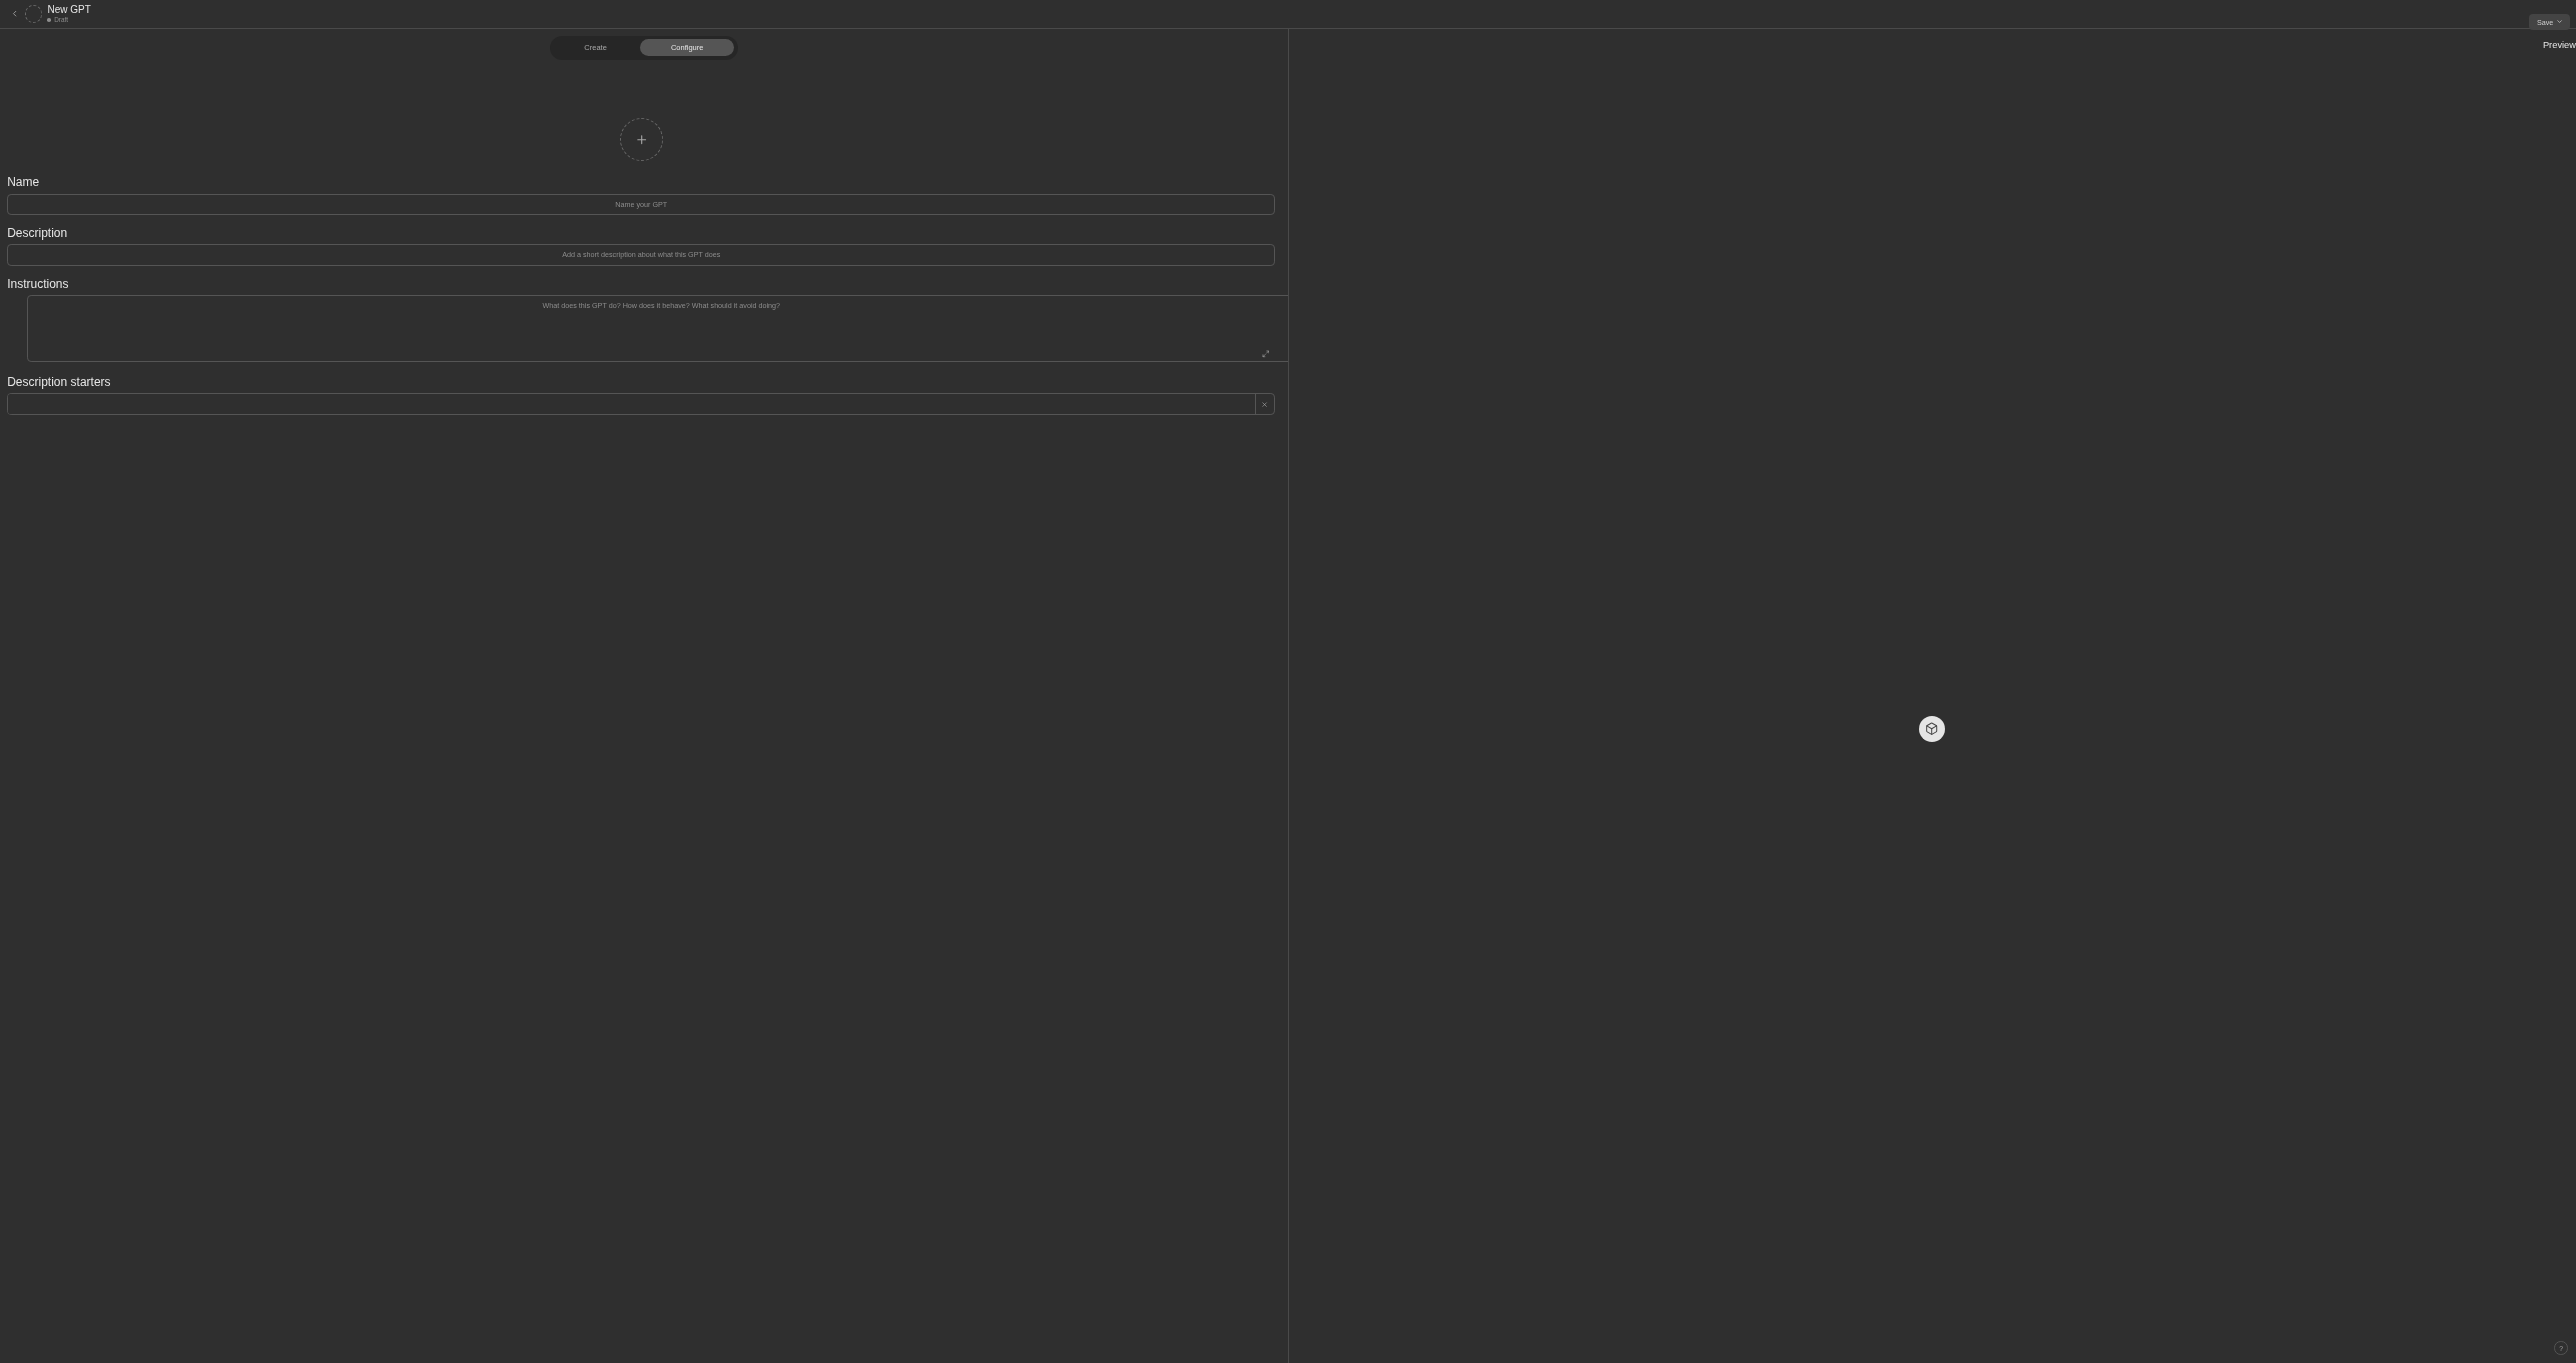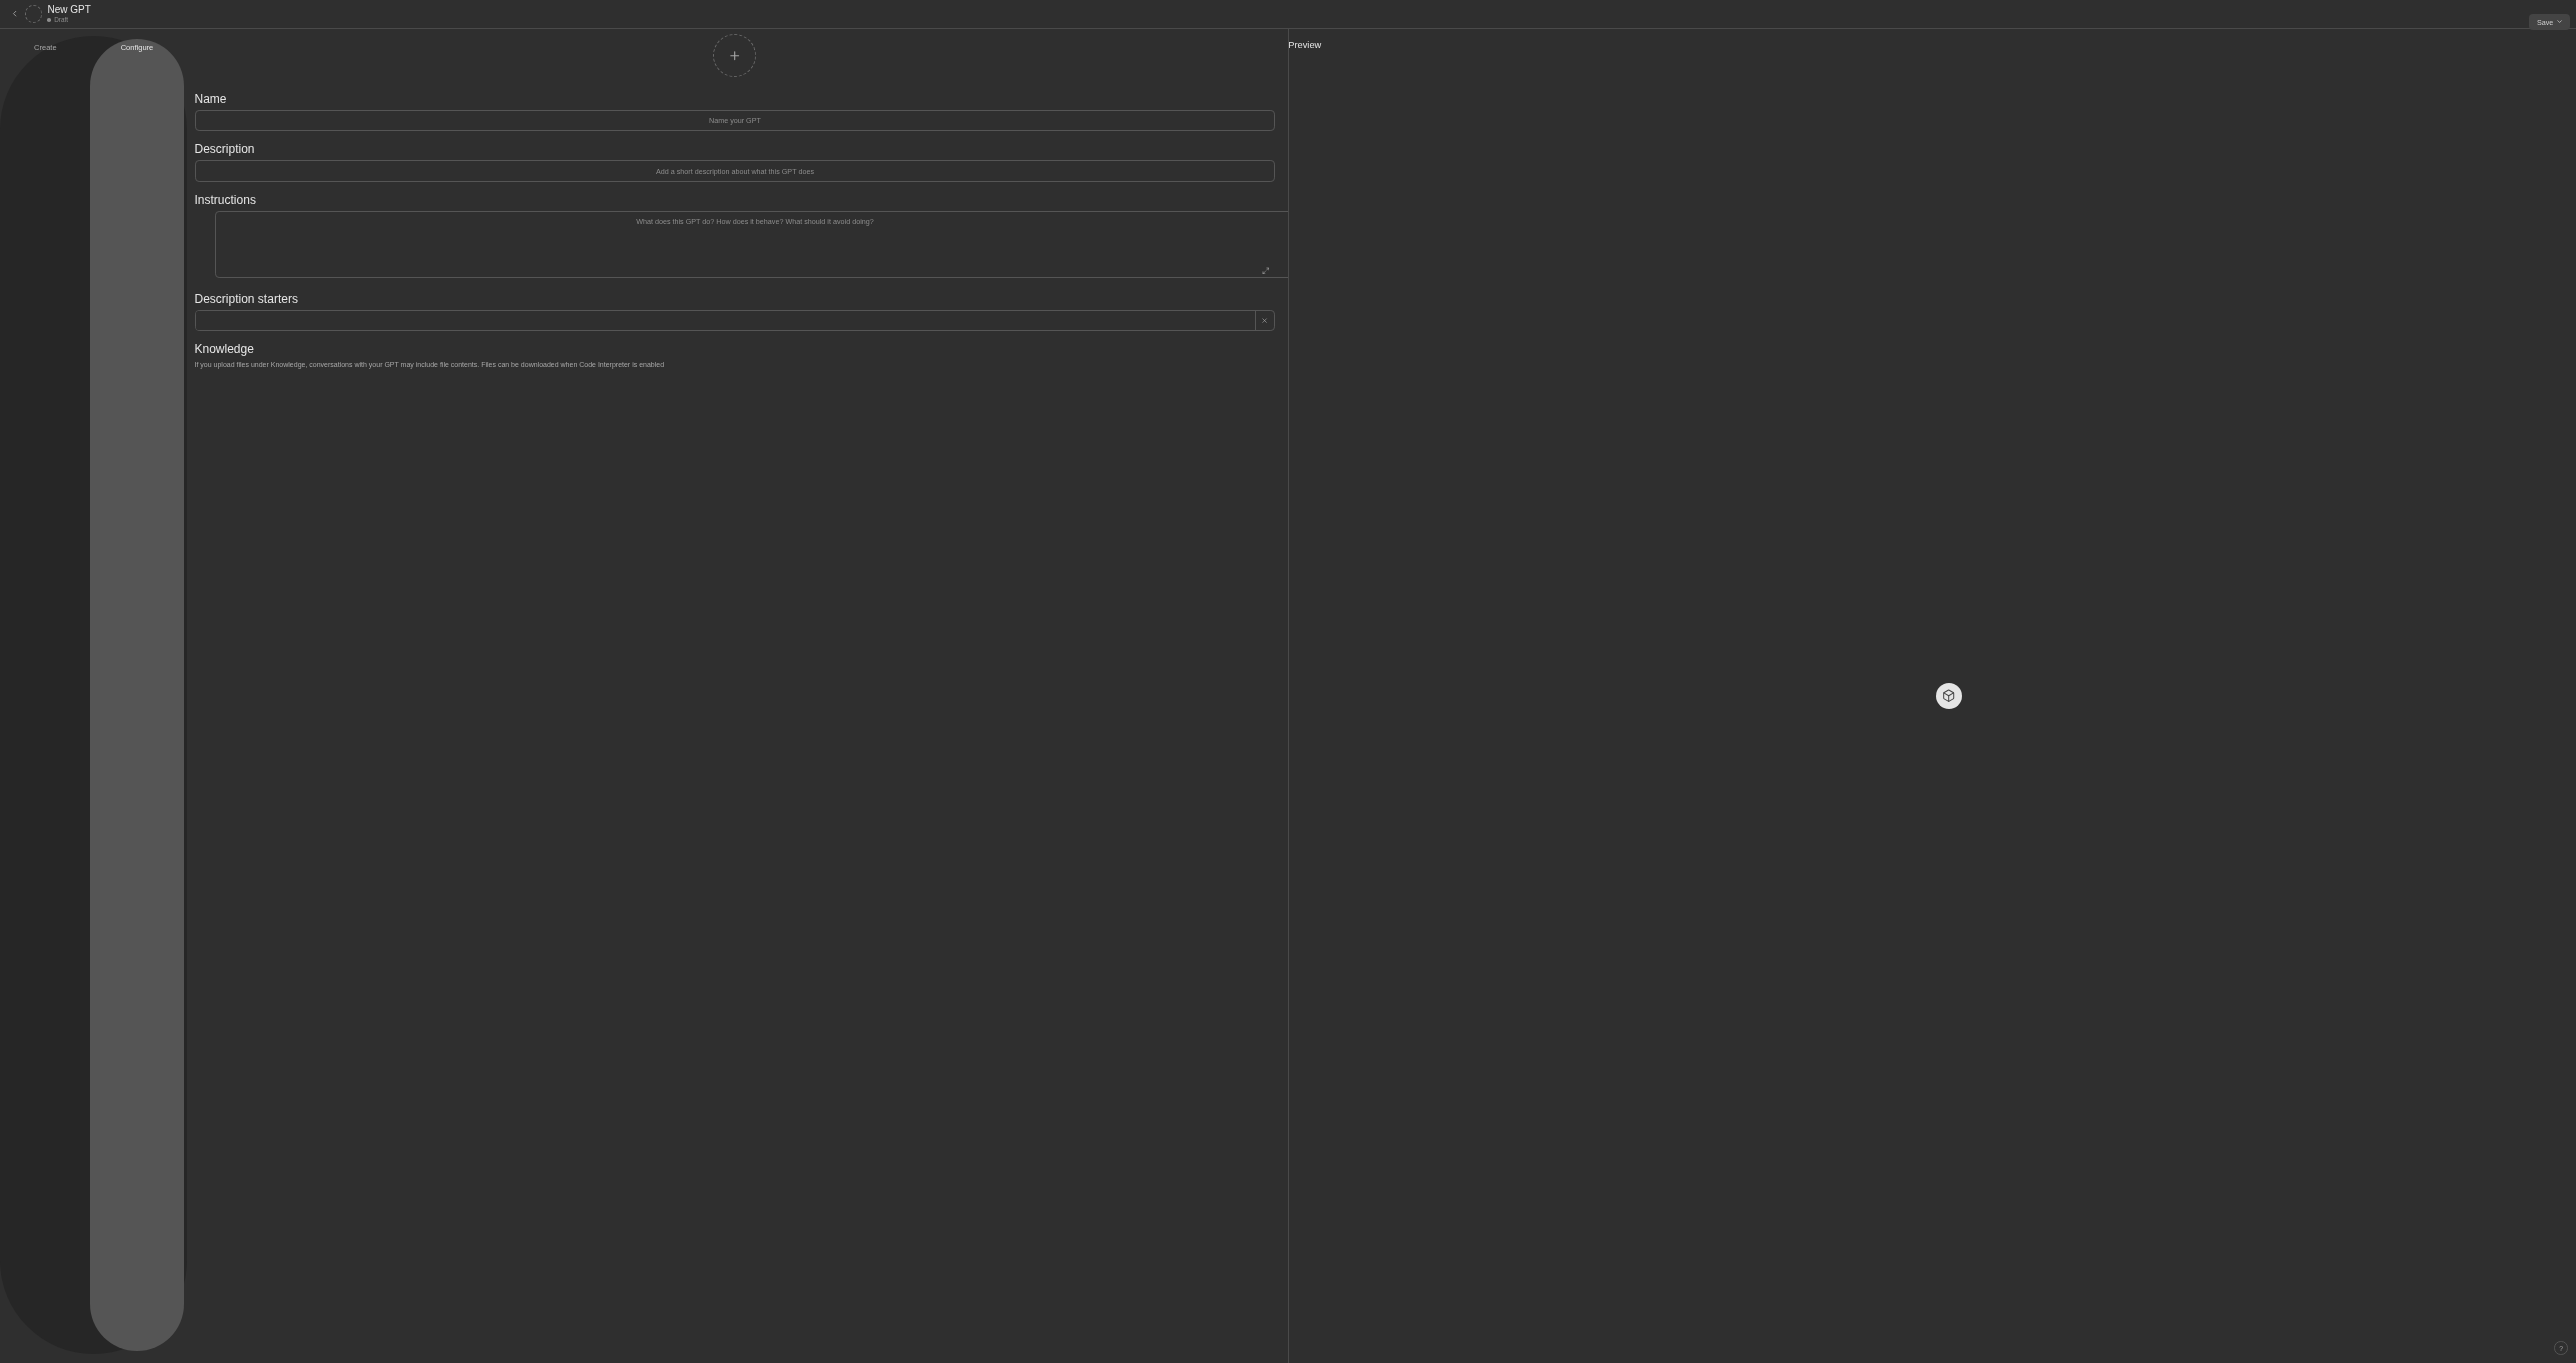--- a/index.html
+++ b/index.html
@@ -74,21 +74,21 @@
 
   
   .body {
     position: absolute;
     top: 29px; bottom: 0; left: 0; right: 0;
     display: flex;
   }
   .left-col, .right-col {
     flex: 1 1 50%;
     position: relative;
-    display: flex; 
+    display: flex; flex-direction: column; gap: 44px;
   }
   .divider-v {
     width: 0.5px;
     background: var(--divider);
   }
 
   
   .tabs-wrap {
     display: flex; justify-content: center;
     padding: 7.2px 0 9.3px 0;
@@ -327,24 +327,20 @@
             <input type="text" style="">
             <div class="starter-remove">
               <svg width="7.2" height="7.2" viewBox="0 0 24 24" fill="none" stroke-width="2.2" stroke-linecap="round">
                   <line x1="18" y1="6" x2="6" y2="18"></line>
                   <line x1="6" y1="6" x2="18" y2="18"></line>
                 </svg>
             </div>
           </div>
         </div>
 
-        <div class="field" style="margin-bottom:4.1px;">
-          <label class="field-label">Knowledge</label>
-          <div class="helper-text">If you upload files under Knowledge, conversations with your GPT may include file contents. Files can be downloaded when Code Interpreter is enabled</div>
-        </div>
 
       </div>
     </div>
   </div>
 
   <div class="divider-v"></div>
 
   <div class="right-col">
     <div class="preview-header">Preview</div>
     <div class="preview-body">

